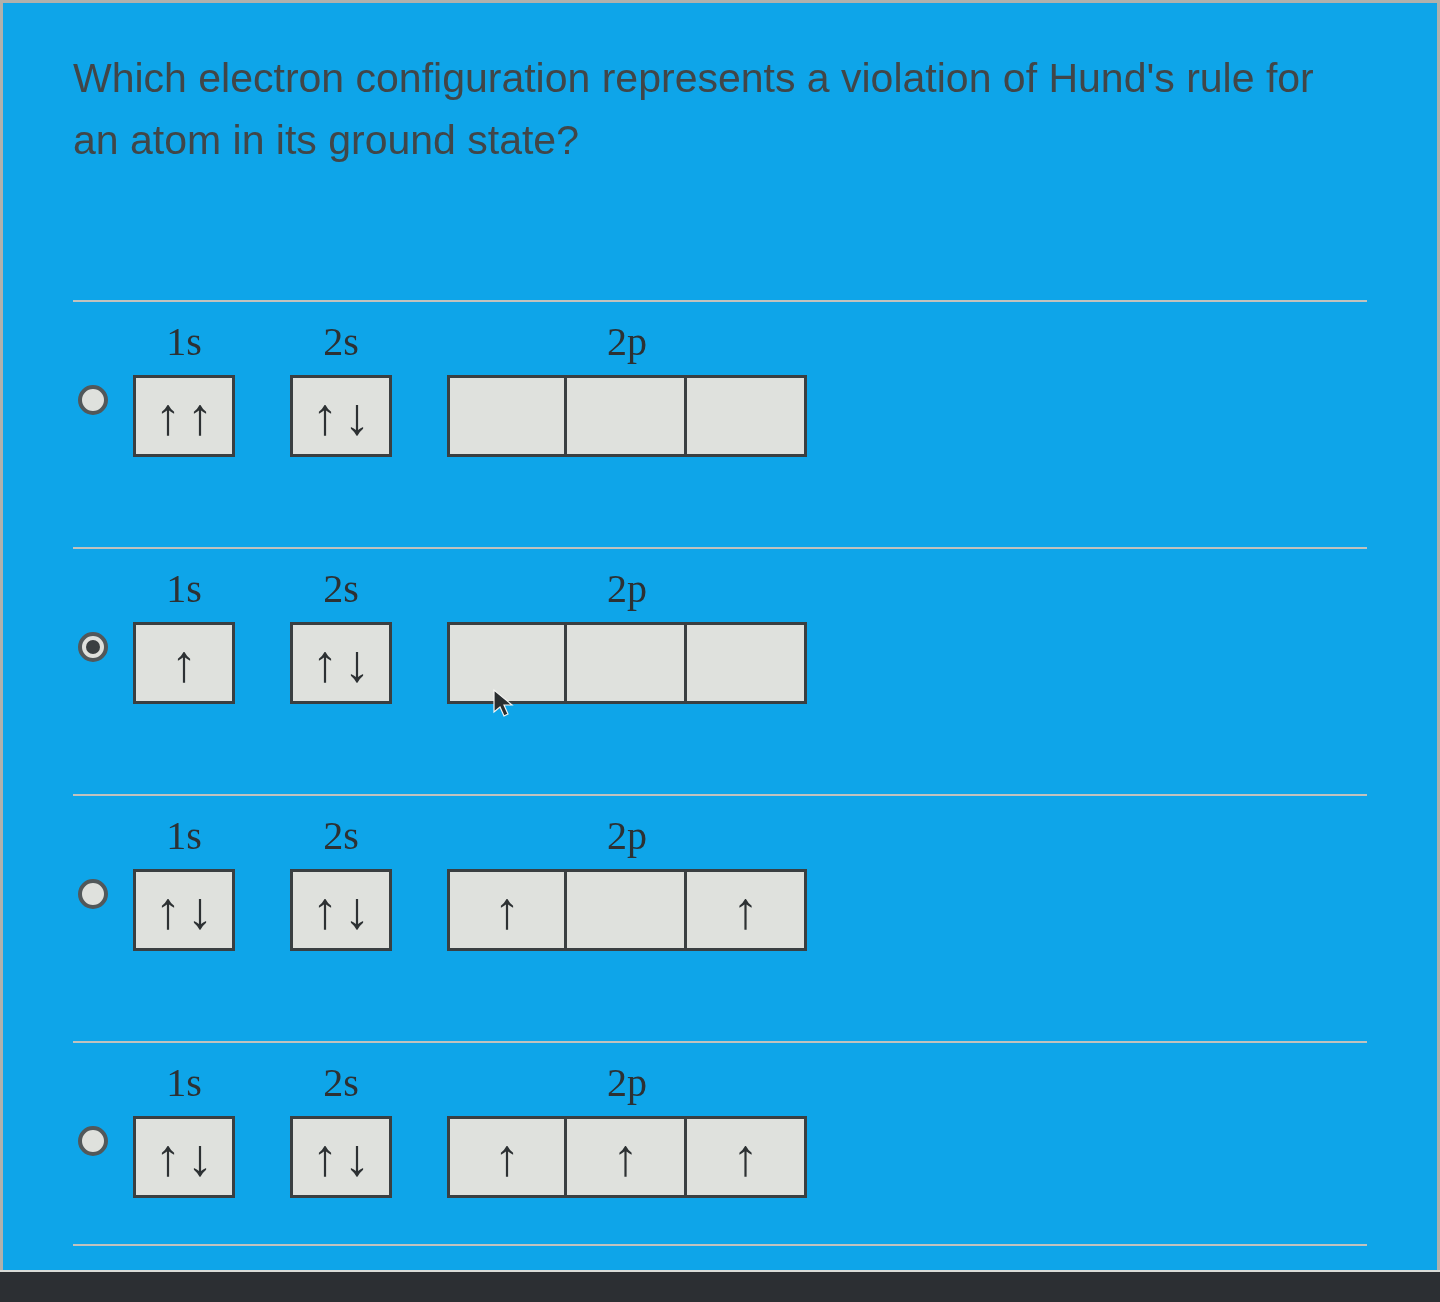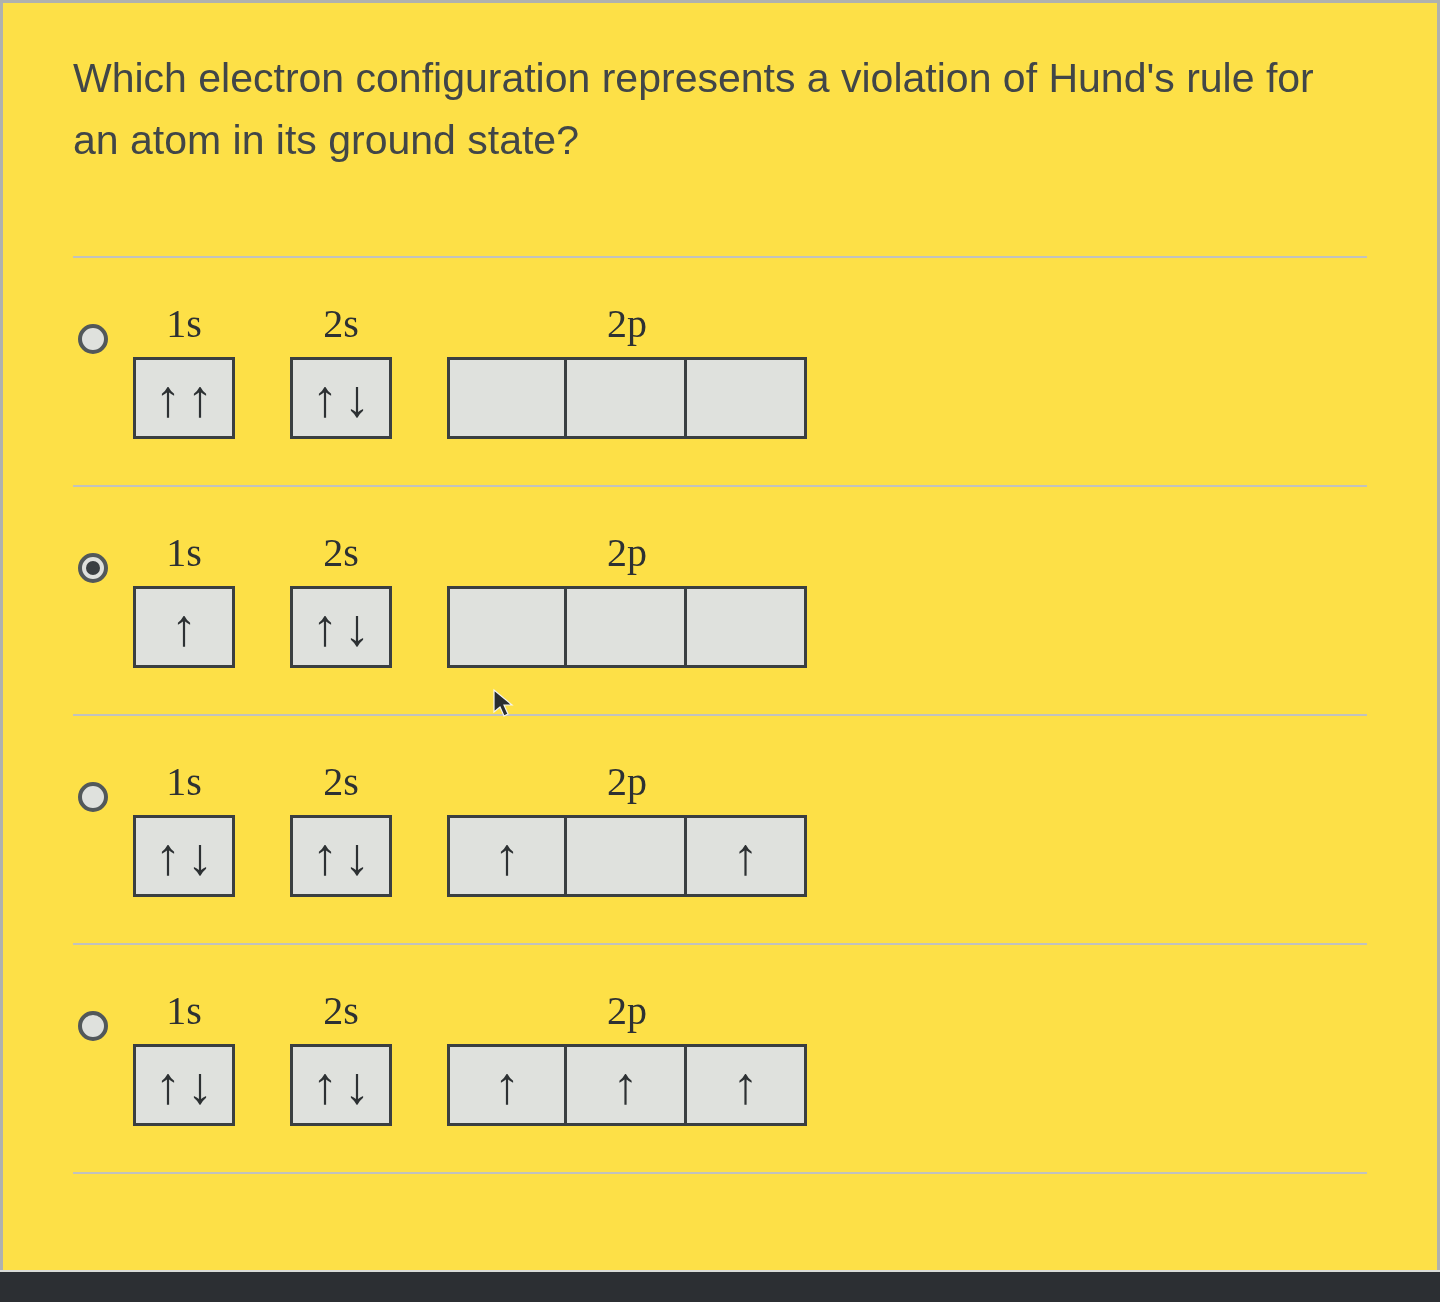--- a/index.html
+++ b/index.html
@@ -10,40 +10,41 @@
       height: 1302px;
       position: relative;
     }
     .outer-border {
       position: absolute;
       top: 0;
       left: 0;
       right: 0;
       border: 3px solid #b0b1ad;
       border-bottom: none;
-      background: #fde047;
+      background: #0ea5e9;
       height: 1270px;
       padding: 45px 70px 0 70px;
     }
     .question-text {
       font-size: 41px;
       color: #414648;
       line-height: 1.5;
       margin-bottom: 85px;
       font-weight: 400;
     }
     .options {
       display: flex;
       flex-direction: column;
     }
     .option-row {
       display: flex;
-      align-items: flex-start;
+      align-items: center;
       border-top: 2px solid #c1c2be;
-      padding: 42px 0 46px 0;
+      padding: 16px 0 46px 0;
+      margin-top: 44px;
     }
     .option-row:last-child { border-bottom: 2px solid #c1c2be; }
     .radio-wrap {
       width: 40px;
       display: flex;
       justify-content: center;
       margin-top: 24px;
       margin-right: 20px;
     }
     .radio {

